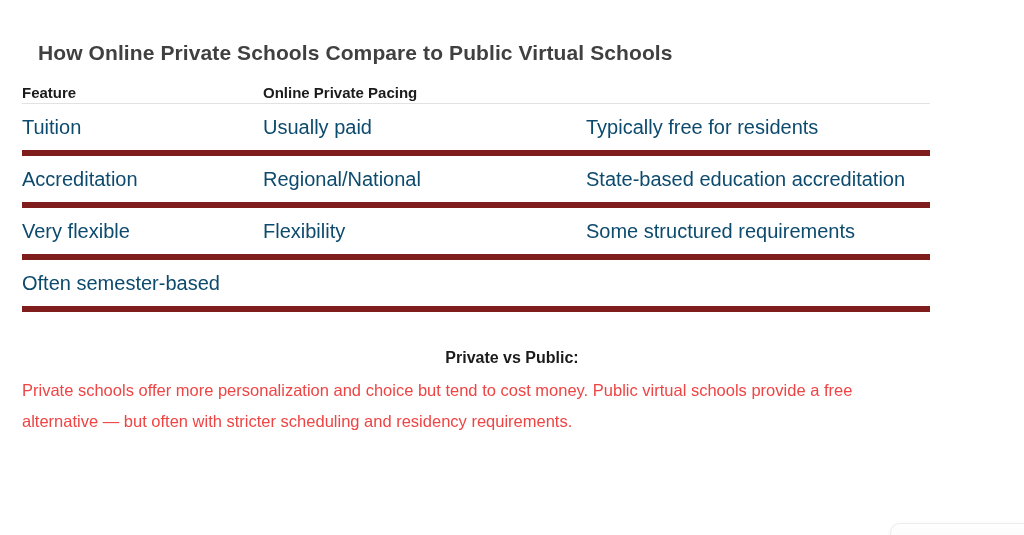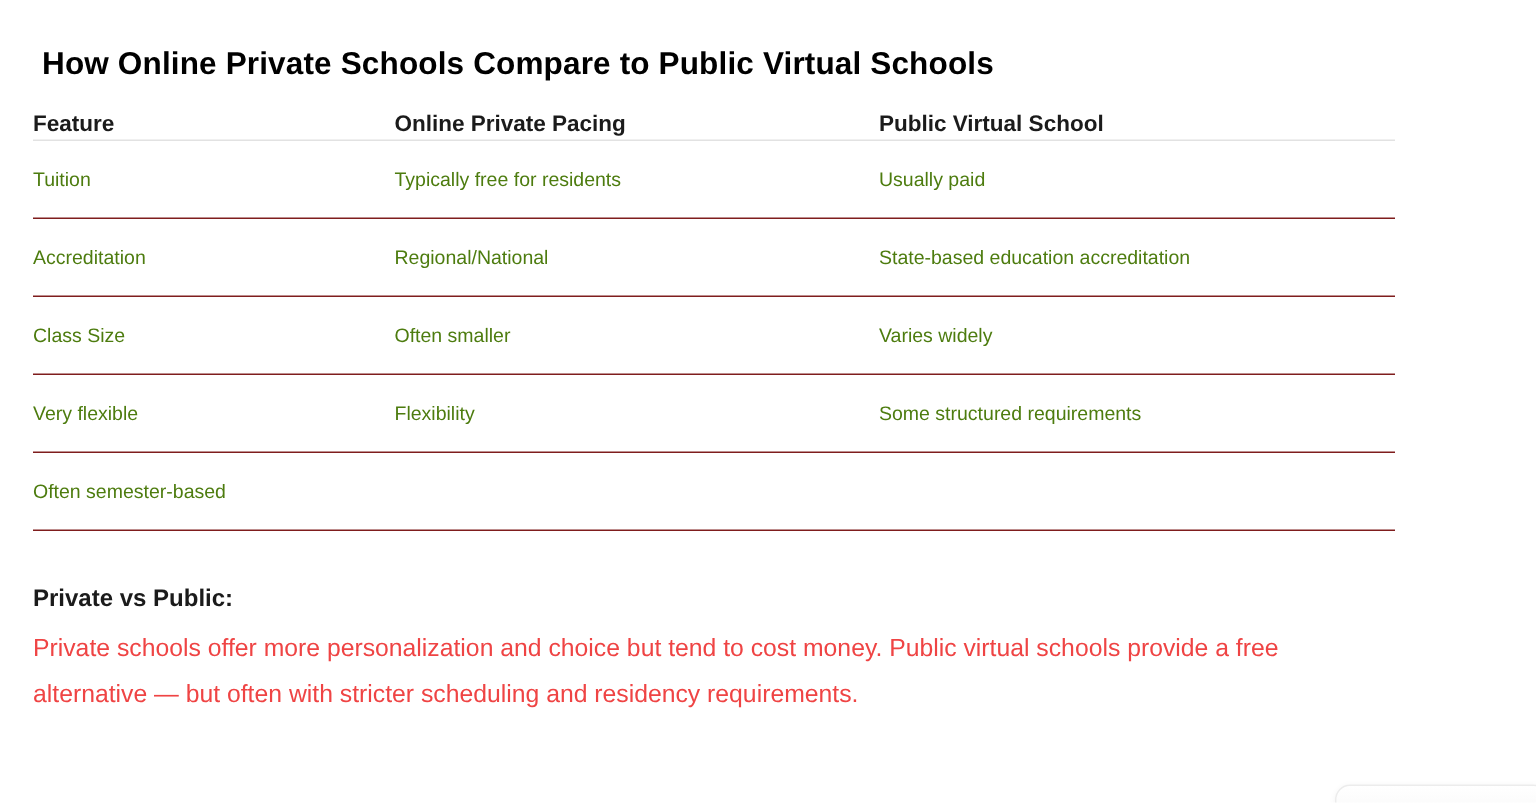--- a/index.html
+++ b/index.html
@@ -9,57 +9,58 @@
     height: 535px;
     background: #ffffff;
     font-family: "Liberation Sans", sans-serif;
     overflow: hidden;
     position: relative;
   }
   .page {
     padding: 25px 22px 0 22px;
   }
   .title {
-    margin: 6px;
+    margin: 16px;
     font-size: 21px;
     line-height: 24px;
     font-weight: 700;
-    color: #000000;
+    color: #404040;
     letter-spacing: 0.1px;
   }
   .compare-table {
     width: 908px;
     margin-top: 19px;
   }
   .thead-row, .trow {
     display: grid;
     grid-template-columns: 241px 323px 1fr;
   }
   .thead-row {
     font-size: 15px;
     font-weight: 700;
     color: #1b1b1b;
     padding-bottom: 2px;
     border-bottom: 1px solid #e2e2e2;
   }
   .trow {
     height: 52px;
     align-items: center;
-    font-size: 13px;
-    color: #4d7c0f;
-    border-bottom: 1px solid #7f1d1d;
+    font-size: 20px;
+    color: #0c4a6e;
+    border-bottom: 6px solid #7f1d1d;
   }
   .summary {
     margin-top: 36px;
   }
   .summary-heading {
     font-size: 16px;
     line-height: 19px;
     font-weight: 700;
     color: #1b1b1b;
+    text-align: center;
   }
   .summary-text {
     margin-top: 8px;
     font-size: 16.5px;
     line-height: 31px;
     color: #ef4444;
     max-width: 903px;
   }
   .corner-widget {
     position: absolute;
@@ -78,40 +79,34 @@
 
 <div class="page">
 
   <h1 class="title">How Online Private Schools Compare to Public Virtual Schools</h1>
 
   <div class="compare-table">
 
     <div class="thead-row">
       <div>Feature</div>
       <div>Online Private Pacing</div>
-      <div>Public Virtual School</div>
     </div>
 
     <div class="trow">
       <div>Tuition</div>
+      <div>Usually paid</div>
       <div>Typically free for residents</div>
-      <div>Usually paid</div>
     </div>
 
     <div class="trow">
       <div>Accreditation</div>
       <div>Regional/National</div>
       <div>State-based education accreditation</div>
     </div>
 
-    <div class="trow">
-      <div>Class Size</div>
-      <div>Often smaller</div>
-      <div>Varies widely</div>
-    </div>
 
     <div class="trow">
       <div>Very flexible</div>
       <div>Flexibility</div>
       <div>Some structured requirements</div>
     </div>
 
 
     <div class="trow">
       <div>Often semester-based</div>

